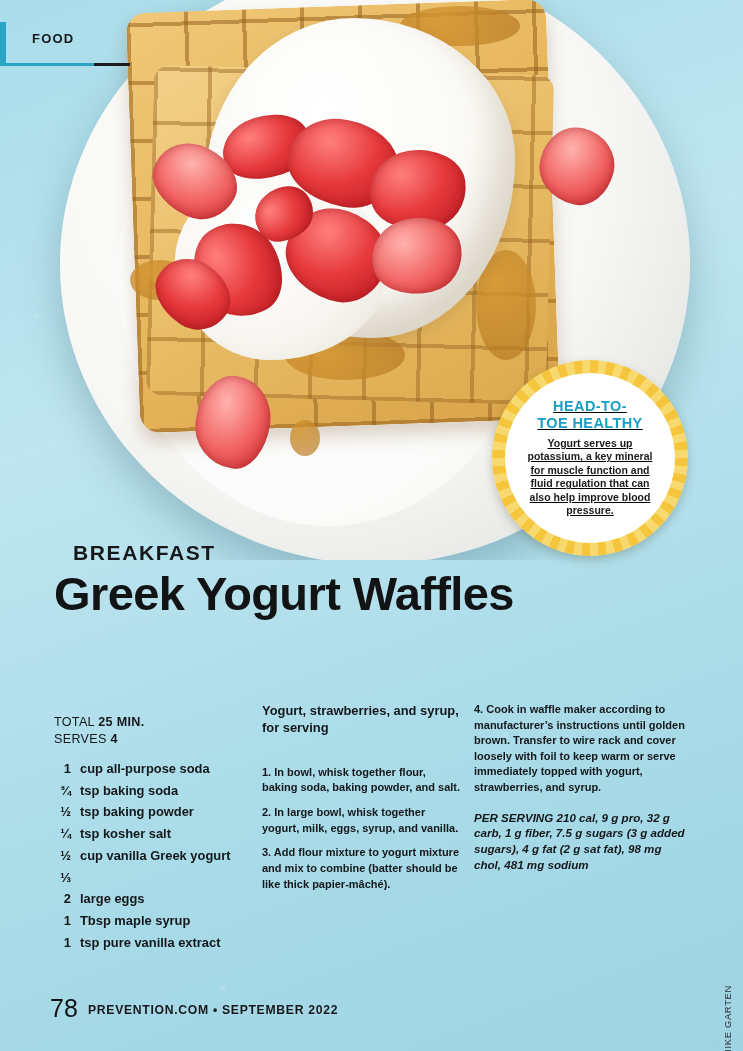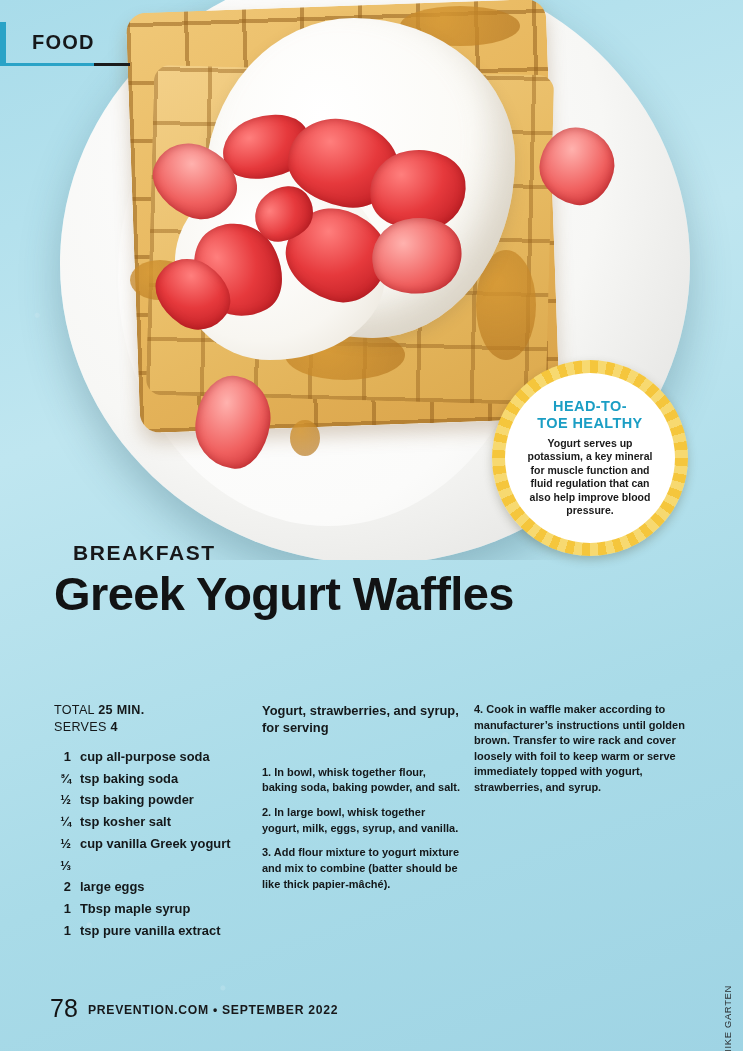--- a/index.html
+++ b/index.html
@@ -42,21 +42,21 @@
     left: 0;
     top: 0;
     width: 6px;
     height: 44px;
     background: #2aa3c7;
   }
   .food-tab .label {
     position: absolute;
     left: 32px;
     top: 9px;
-    font-size: 20px;
+    font-size: 13px;
     font-weight: bold;
     letter-spacing: 1.2px;
     color: #16181a;
   }
   .food-tab .underline-teal {
     position: absolute;
     left: 0;
     bottom: -3px;
     width: 94px;
     height: 3px;
@@ -179,20 +179,21 @@
     inset: 13px;
     border-radius: 50%;
     background: #ffffff;
     display: flex;
     flex-direction: column;
     align-items: center;
     justify-content: center;
     text-align: center;
     padding: 0 16px;
     box-sizing: border-box;
+    text-decoration: underline;
   }
   .seal .title {
     color: #1b9ec4;
     font-weight: bold;
     font-size: 14.5px;
     letter-spacing: 0.4px;
     line-height: 1.12;
     margin-bottom: 6px;
   }
   .seal .body {
@@ -237,21 +238,21 @@
   .cols {
     position: absolute;
     left: 54px;
     top: 702px;
     width: 645px;
     display: flex;
     gap: 0px;
     color: #14181a;
   }
   .col { box-sizing: border-box; }
-  .col1 { width: 208px; padding-right: 10px; }
+  .col1 { width: 208px; padding-right: 10px; margin-top: 12px; }
   .col2 { width: 212px; padding-right: 12px; }
   .col3 { width: 215px; }
 
   .total {
     font-size: 12.6px;
     line-height: 1.35;
     letter-spacing: 0.3px;
     margin-bottom: 12px;
   }
   .total b { font-weight: bold; }
@@ -441,20 +442,24 @@
         <span class="num">3.</span>
         <span>Add flour mixture to yogurt mixture and mix to combine (batter should be like thick papier-mâché).</span>
       </div>
     </div>
 
     <div class="col col3">
       <div class="step">
         <span class="num">4.</span>
         <span>Cook in waffle maker according to manufacturer’s instructions until golden brown. Transfer to wire rack and cover loosely with foil to keep warm or serve immediately topped with yogurt, strawberries, and syrup.</span>
       </div>
+      <div class="pernote">
+        <span class="lead">PER SERVING</span>
+        <span>210 cal, 9 g pro, 32 g carb, 1 g fiber, 7.5 g sugars (3 g added sugars), 4 g fat (2 g sat fat), 98 mg chol, 481 mg sodium</span>
+      </div>
     </div>
 
   </div>
 
   <div class="credit">MIKE GARTEN</div>
 
   <div class="folio">78</div>
   <div class="footer-text">PREVENTION.COM • SEPTEMBER 2022</div>
 
 </div>

